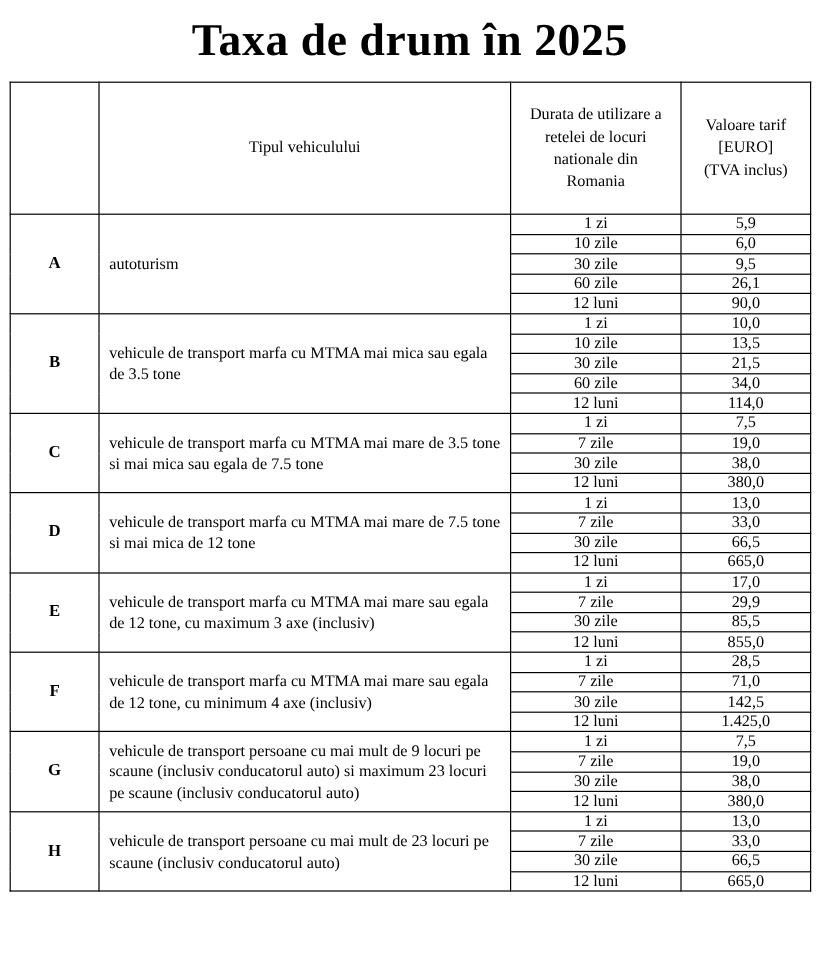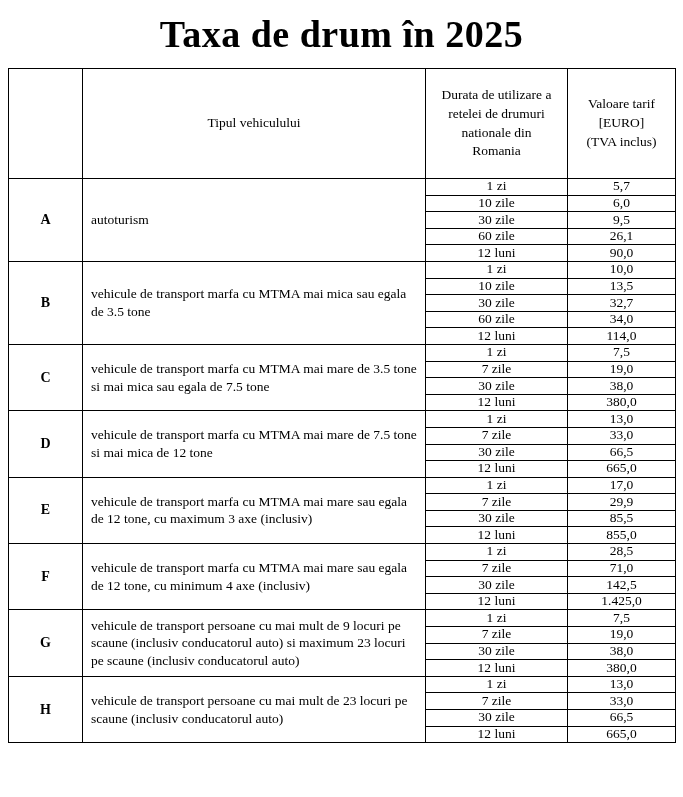--- a/index.html
+++ b/index.html
@@ -80,34 +80,34 @@
       <col class="c-code">
       <col class="c-vehicle">
       <col class="c-duration">
       <col class="c-value">
     </colgroup>
     <thead>
       <tr>
         <th></th>
         <th>Tipul vehiculului</th>
         <th>Durata de utilizare a
-retelei de drumuri
+retelei de locuri
 nationale din
 Romania</th>
         <th>Valoare tarif
 [EURO]
 (TVA inclus)</th>
       </tr>
     </thead>
     <tbody id="tariff-body">
         <tr>
           <td class="code-cell" rowspan="5">A</td>
           <td class="vehicle-cell" rowspan="5">autoturism</td>
           <td class="duration-cell">1 zi</td>
-          <td class="value-cell">5,7</td>
+          <td class="value-cell">5,9</td>
         </tr>
         <tr>
           <td class="duration-cell">10 zile</td>
           <td class="value-cell">6,0</td>
         </tr>
         <tr>
           <td class="duration-cell">30 zile</td>
           <td class="value-cell">9,5</td>
         </tr>
         <tr>
@@ -123,21 +123,21 @@
           <td class="vehicle-cell" rowspan="5">vehicule de transport marfa cu MTMA mai mica sau egala de 3.5 tone</td>
           <td class="duration-cell">1 zi</td>
           <td class="value-cell">10,0</td>
         </tr>
         <tr>
           <td class="duration-cell">10 zile</td>
           <td class="value-cell">13,5</td>
         </tr>
         <tr>
           <td class="duration-cell">30 zile</td>
-          <td class="value-cell">32,7</td>
+          <td class="value-cell">21,5</td>
         </tr>
         <tr>
           <td class="duration-cell">60 zile</td>
           <td class="value-cell">34,0</td>
         </tr>
         <tr>
           <td class="duration-cell">12 luni</td>
           <td class="value-cell">114,0</td>
         </tr>
         <tr>

